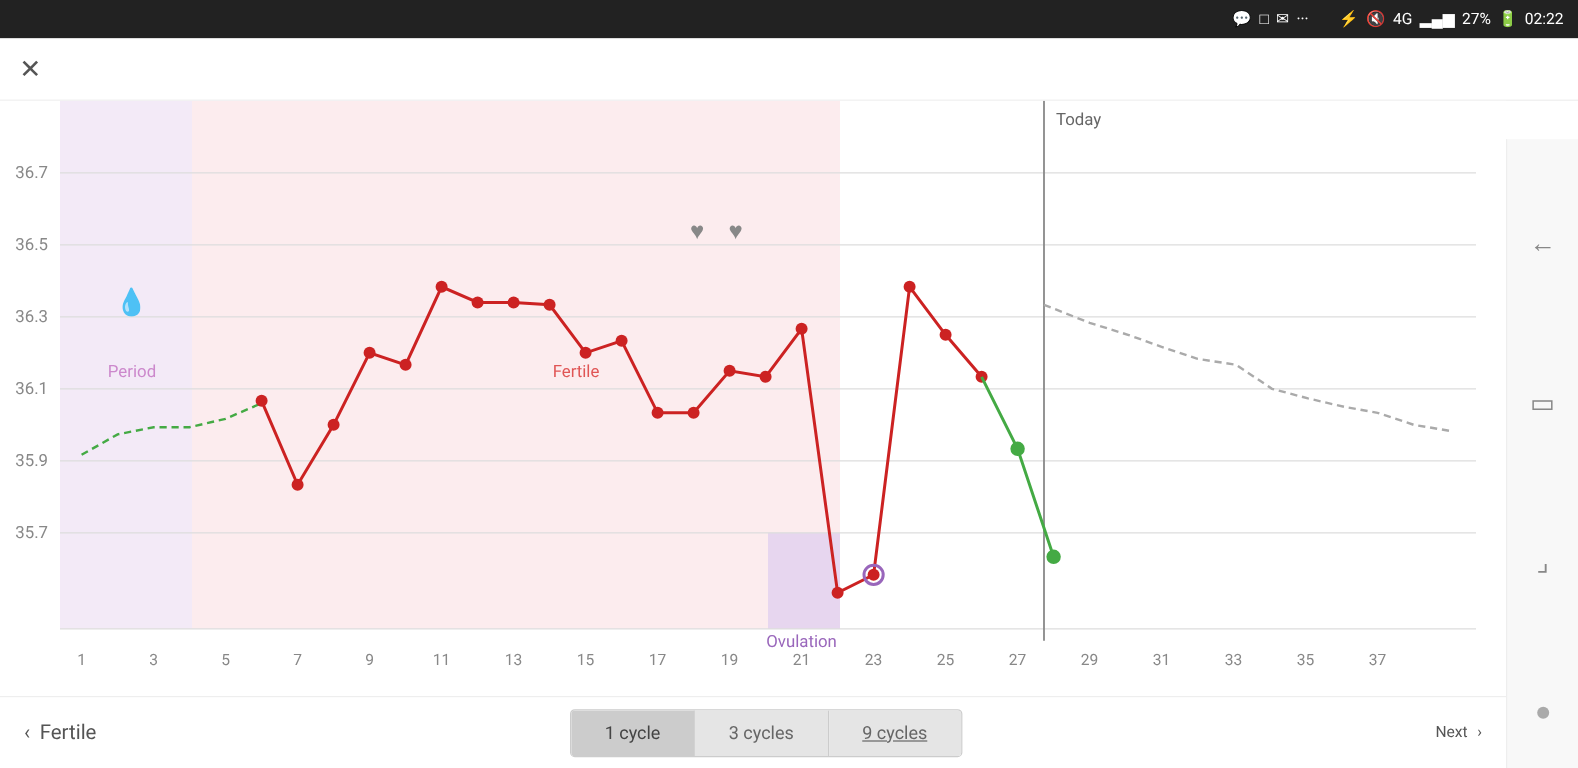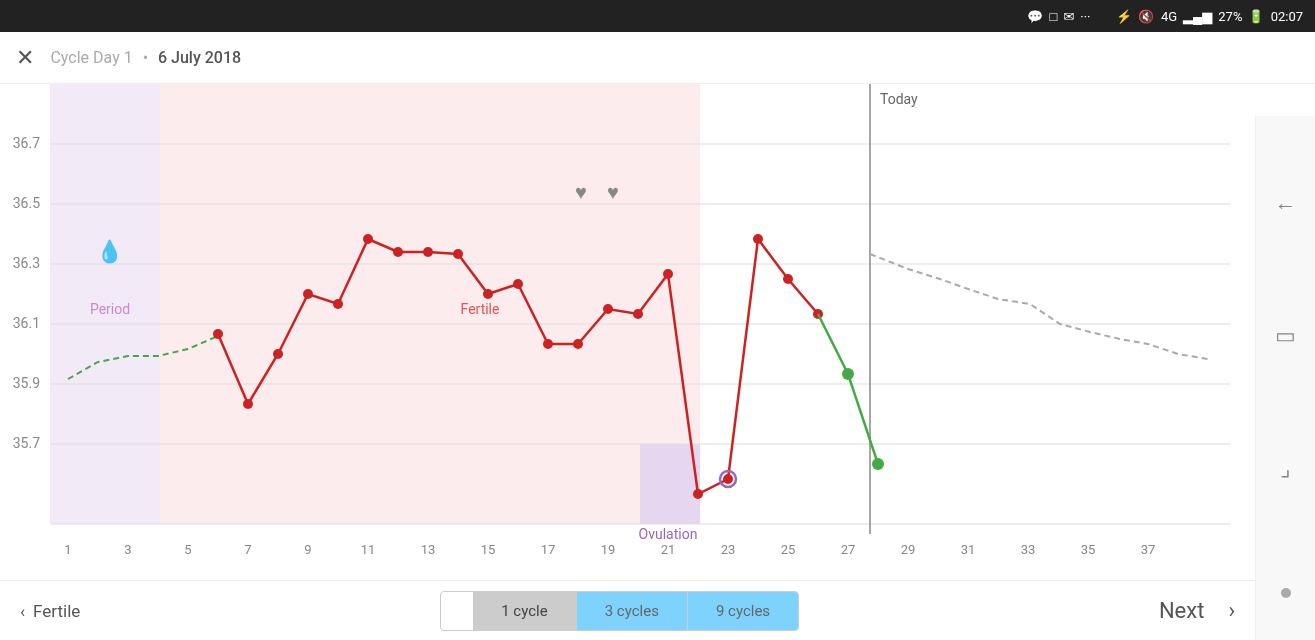--- a/index.html
+++ b/index.html
@@ -129,42 +129,42 @@
       font-size: 17px;
       color: #555;
       cursor: pointer;
     }
     .cycle-tabs {
       display: flex;
       align-items: center;
       border: 1px solid #ccc;
       border-radius: 4px;
       overflow: hidden;
-      padding-left: 32px;
     }
     .cycle-tab {
       padding: 10px 28px;
       font-size: 15px;
       color: #666;
-      background: #7dd3fc;
+      background: #e5e5e5;
       cursor: pointer;
       border-right: 1px solid #ccc;
     }
     .cycle-tab:last-child {
       border-right: none;
+      text-decoration: underline;
     }
     .cycle-tab.active {
       background: #ccc;
       color: #444;
     }
     .next-btn {
       display: flex;
       align-items: center;
-      gap: 24px;
-      font-size: 22px;
+      gap: 8px;
+      font-size: 13px;
       color: #555;
       cursor: pointer;
       text-align: right;
     }
 
     svg.chart {
       position: absolute;
       top: 0; left: 0;
     }
 
@@ -184,32 +184,27 @@
     <span>💬</span>
     <span>□</span>
     <span>✉</span>
     <span>···</span>
     <span style="margin-left:20px">⚡</span>
     <span>🔇</span>
     <span>4G</span>
     <span>▂▄▆</span>
     <span>27%</span>
     <span>🔋</span>
-    <span>02:07</span>
+    <span>02:22</span>
   </div>
 </div>
 
 <div class="header">
   <div class="header-left">
     <span class="close-icon">✕</span>
-    <span class="cycle-info">
-      <span class="cycle-day">Cycle Day 1</span>
-      <span class="dot">•</span>
-      <span class="date-bold">6 July 2018</span>
-    </span>
   </div>
 </div>
 
 <div style="position:relative; width:1315px; height:556px;">
 
   <div class="chart-container">
     <svg class="chart" width="1255" height="490" viewBox="0 0 1255 490">
 
       <rect x="50" y="0" width="110" height="440" fill="#e8d5f0" opacity="0.5"></rect>
 

